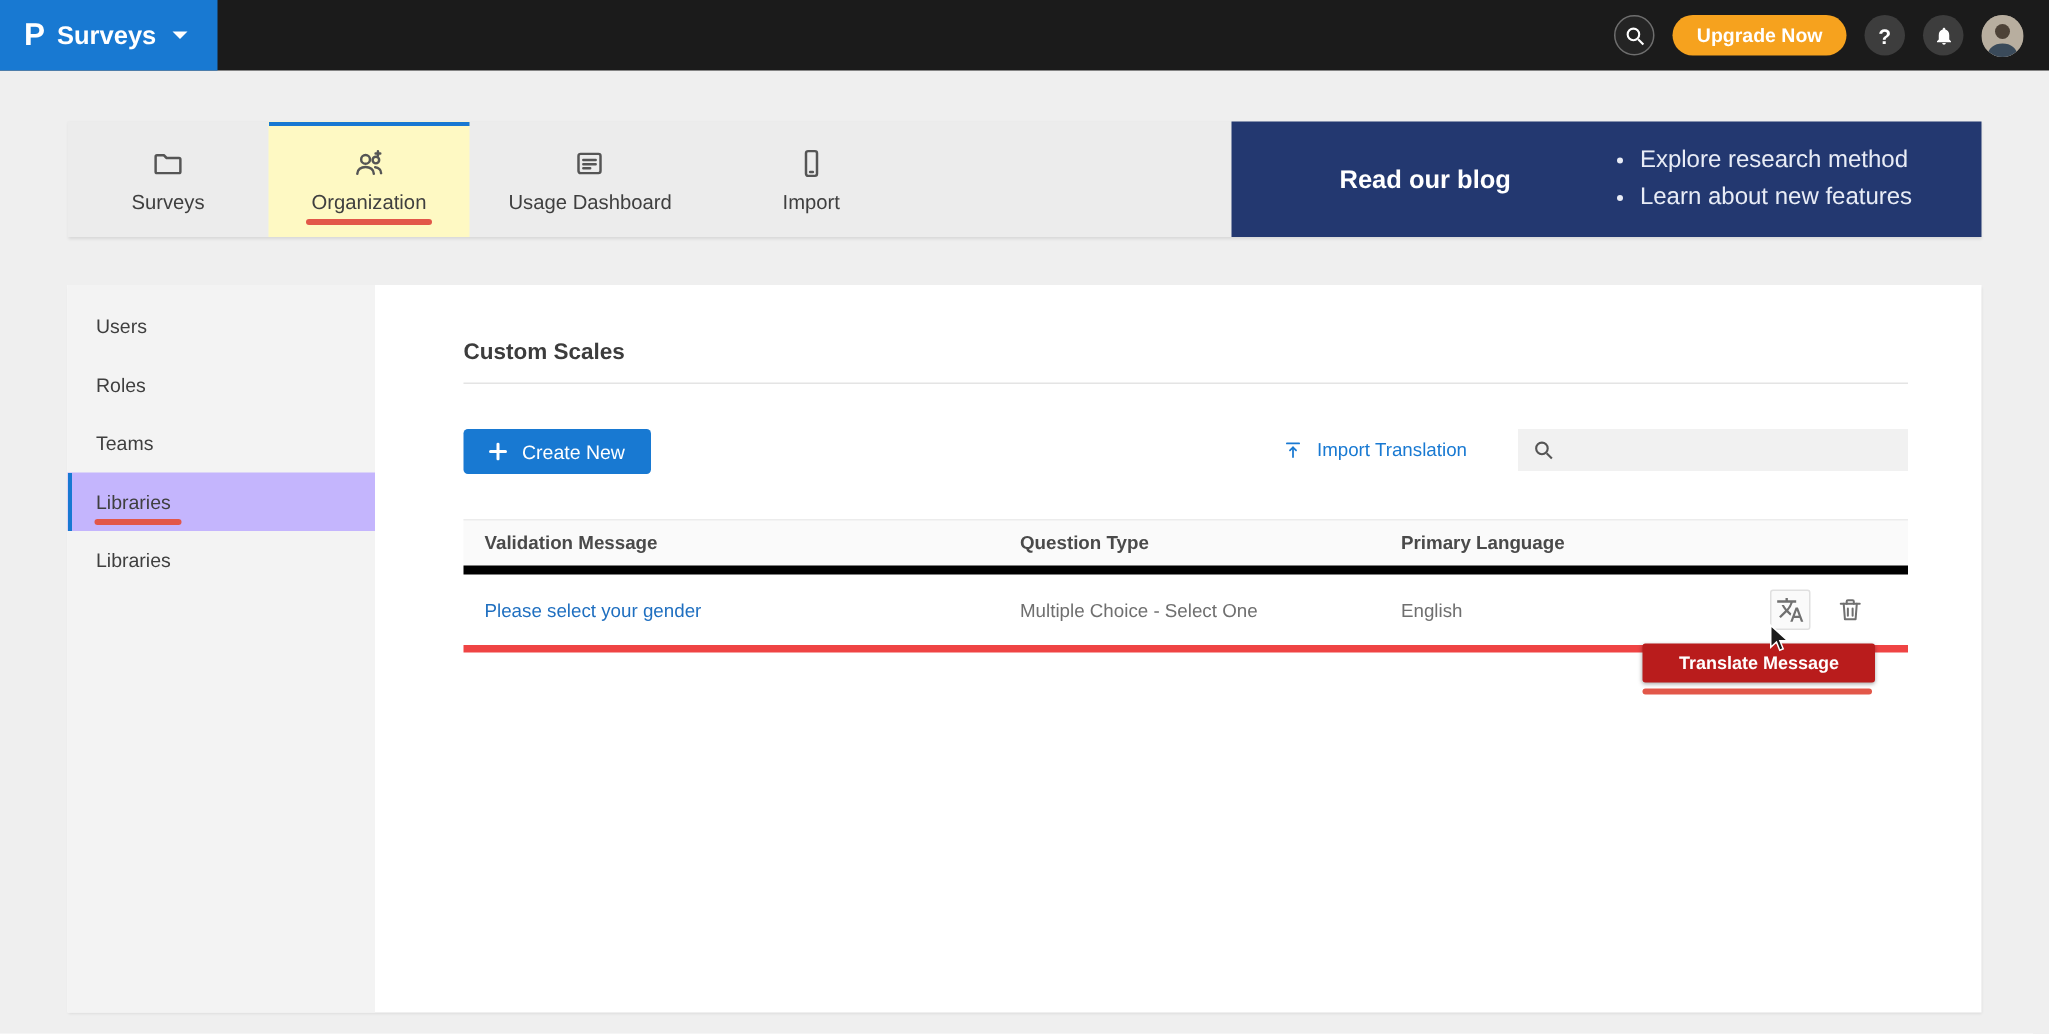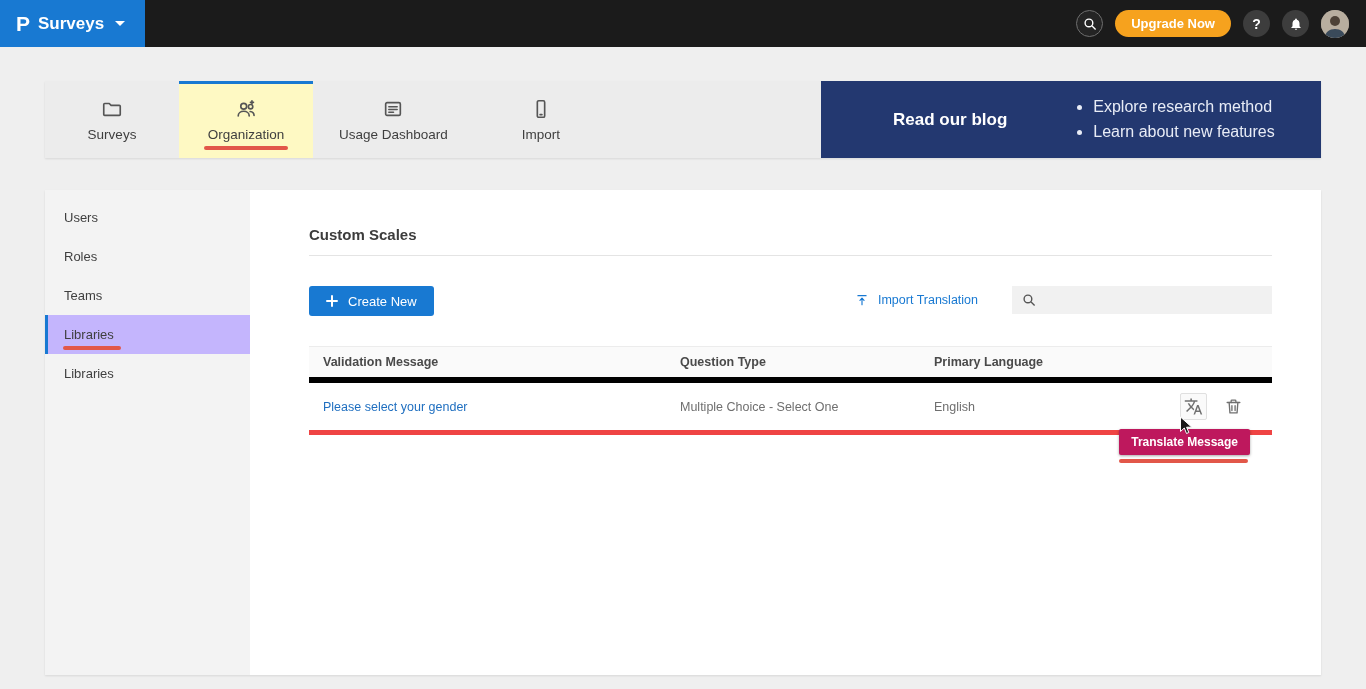--- a/index.html
+++ b/index.html
@@ -74,22 +74,22 @@
   .th { font-size:12.5px; font-weight:bold; color:#4a4a4a; padding-left:14px; }
   .trow { height:52px; border-bottom:5px solid #ef4444; position:relative; }
   .td { padding-left:14px; font-size:12.5px; }
   .td.link { color:#1f6fc0; cursor:pointer; }
   .td.muted { color:#6f6f6f; }
   .actions { display:flex; justify-content:flex-end; align-items:center; gap:14px; padding-right:26px; }
   .action { background:none; border:none; cursor:pointer; padding:3px; display:flex; align-items:center; justify-content:center; }
   .action.hovered { background:#fafafa; border:1px solid #e0e0e0; border-radius:2px; }
   .action svg { width:19px; height:19px; }
 
-  .tooltip { position:absolute; top:46px; right:22px; background:#be185d; color:#fff; font-size:12px; font-weight:bold;
-             padding:6px 12px; border-radius:2px; box-shadow:0 1px 3px rgba(0,0,0,.35); z-index:4; white-space:nowrap; }
+  .tooltip { position:absolute; top:46px; right:22px; background:#b91c1c; color:#fff; font-size:12px; font-weight:bold;
+             padding:6px 24px; border-radius:2px; box-shadow:0 1px 3px rgba(0,0,0,.35); z-index:4; white-space:nowrap; }
   .tooltip::after { content:""; position:absolute; left:0; right:2px; bottom:-8px; height:4px; background:#e25749; border-radius:2px; }
   .cursor { position:absolute; top:33px; right:78px; z-index:6; width:15px; height:20px; }
 </style>
 </head>
 <body>
 
 <div class="screen">
 
   <header class="topbar">
     <div class="brand">

